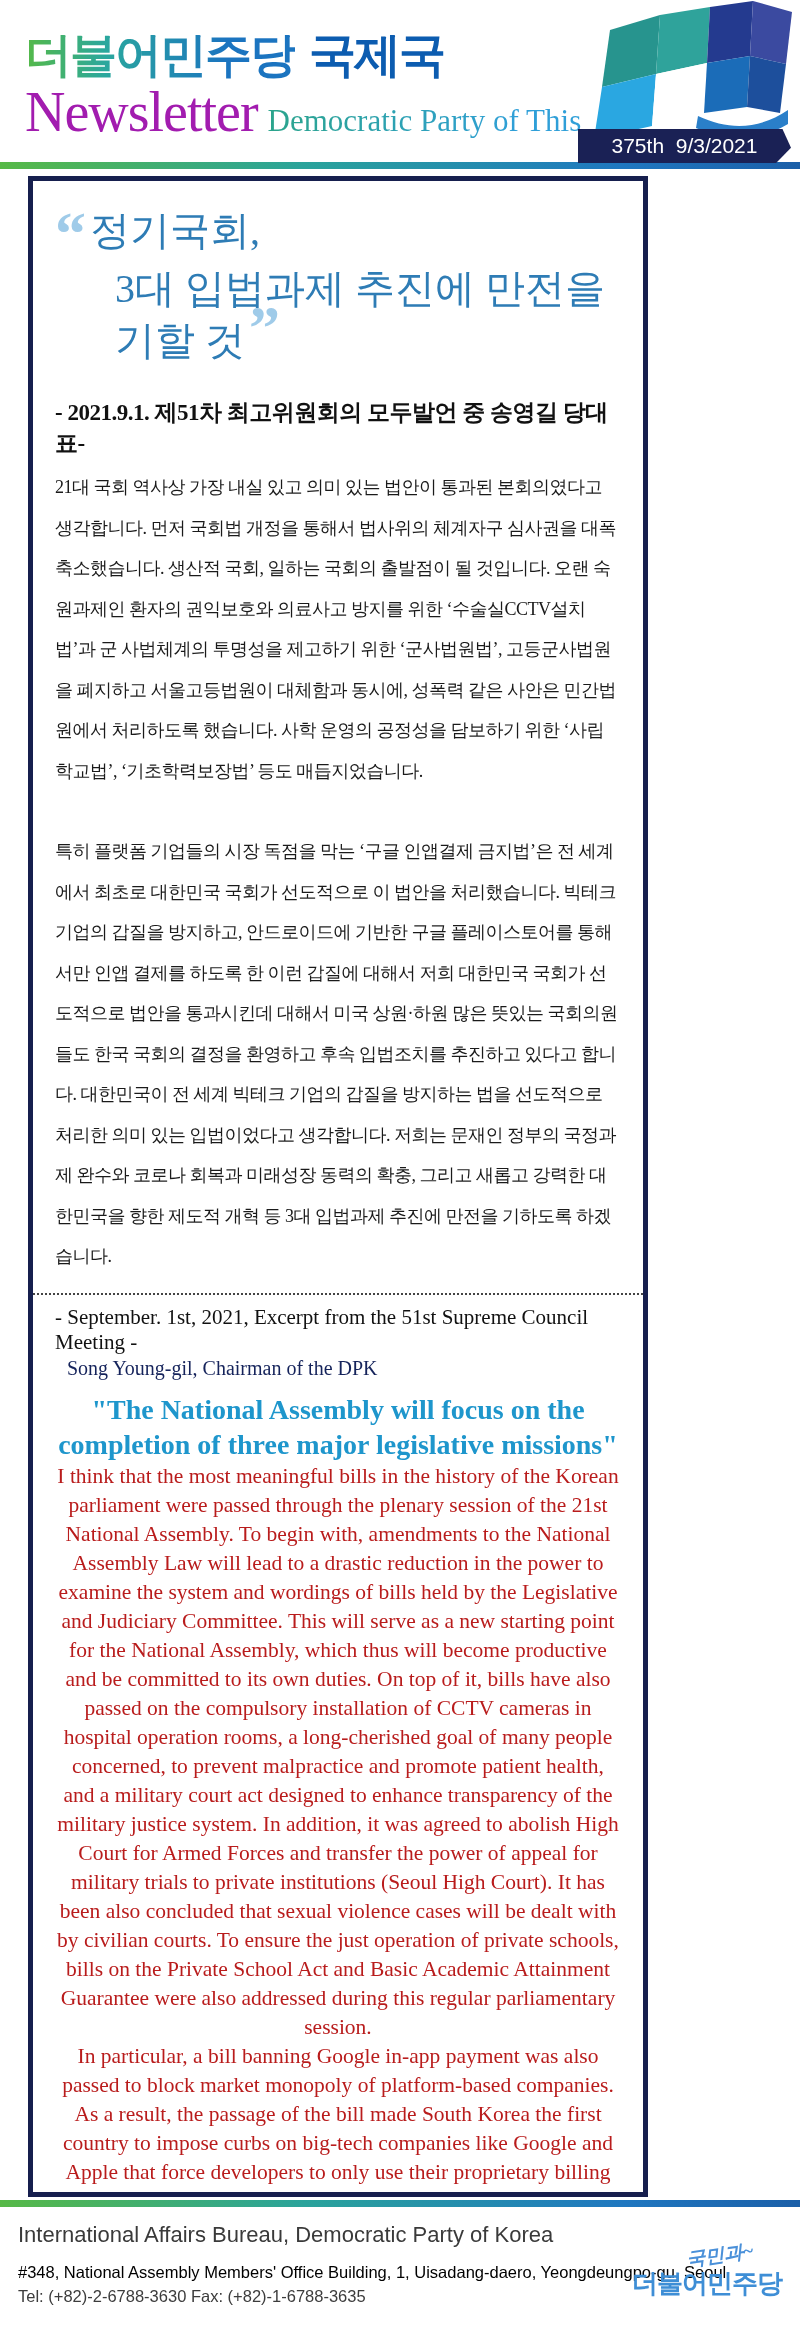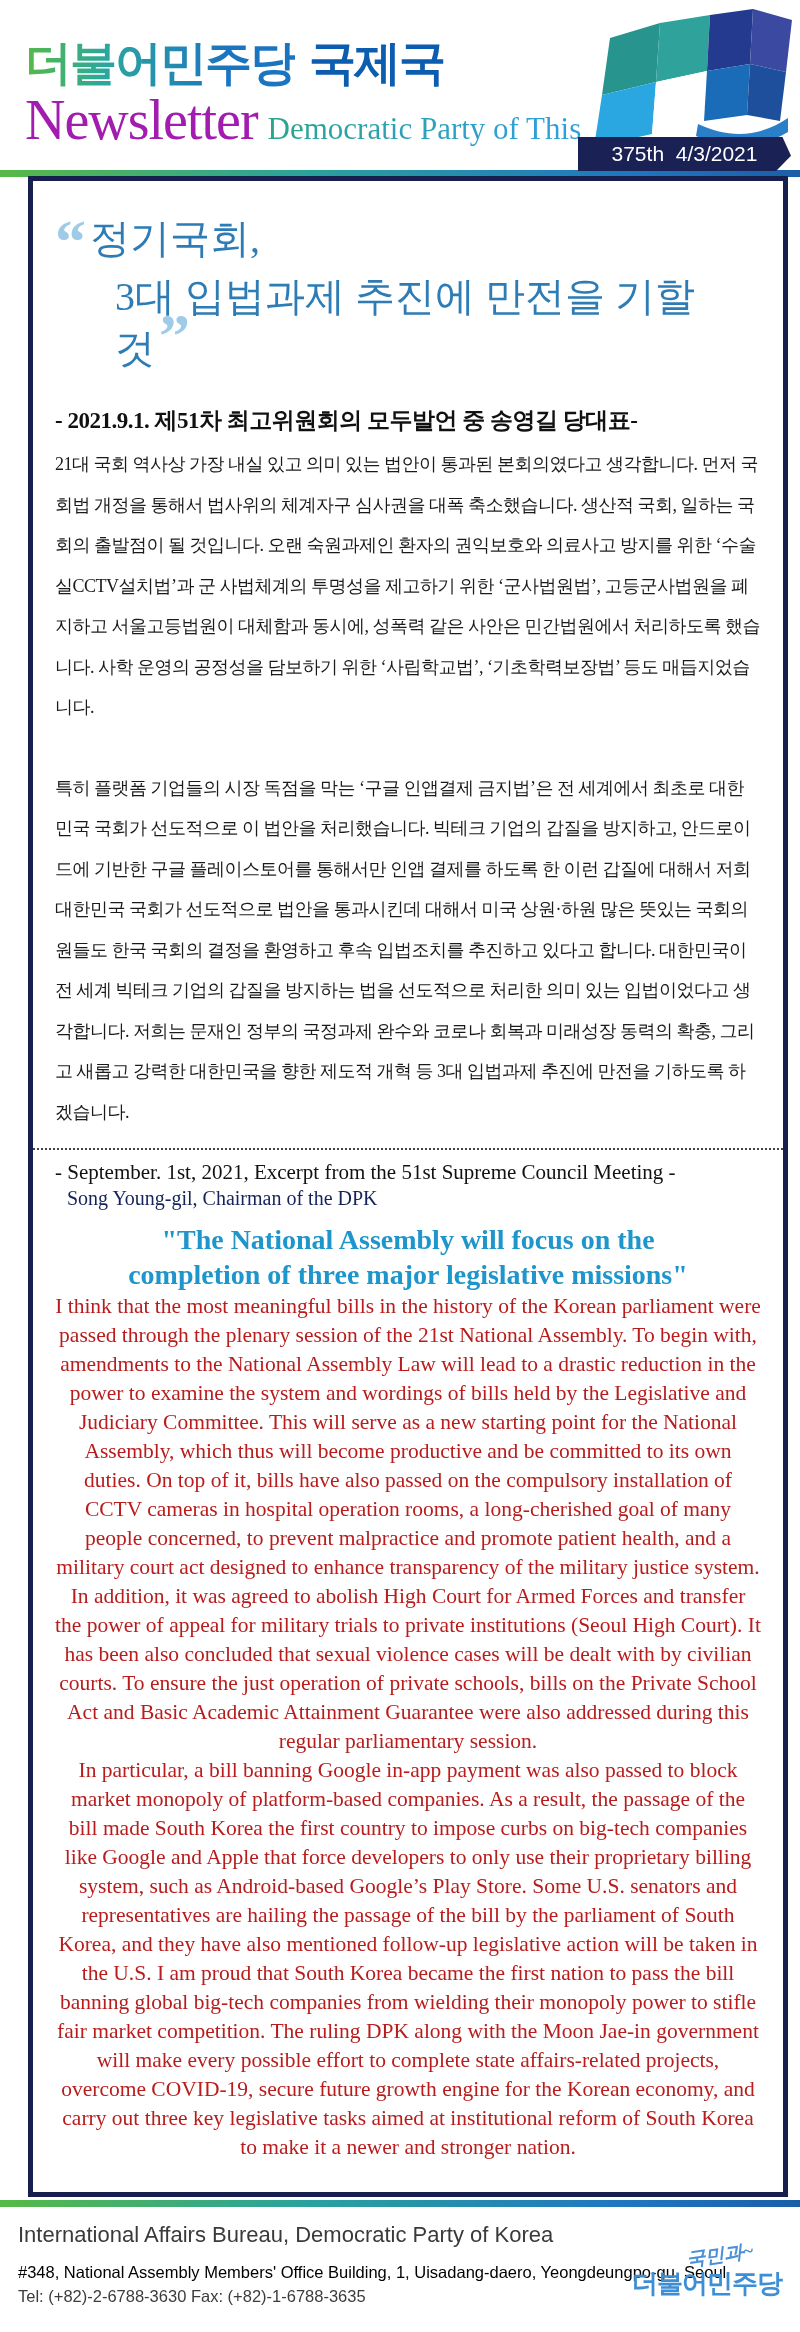--- a/index.html
+++ b/index.html
@@ -6,21 +6,21 @@
   html,body { width:800px; }
   body {
     position:relative;
     width:800px; height:2332px;
     background:#ffffff;
     font-family:"Liberation Serif", serif;
     overflow:hidden;
   }
 
   
-  .header { position:absolute; left:0; top:8px; width:800px; height:132px; }
+  .header { position:absolute; left:0; top:0; width:800px; height:132px; }
 
   .org-title {
     position:absolute; left:25px; top:24px;
     font-family:"Liberation Sans", sans-serif;
     font-weight:bold; font-size:47px; letter-spacing:-2px;
     white-space:nowrap;
   }
   .org-title .part1 {
     background:linear-gradient(90deg,#55b948 0%,#2aa79e 30%,#1b74c0 75%);
     -webkit-background-clip:text; background-clip:text; color:transparent;
@@ -54,23 +54,23 @@
 
   .grad-bar {
     position:absolute; left:0; width:800px; height:7px;
     background:linear-gradient(90deg,#57b947 0%,#2aa39b 38%,#1f77c0 78%,#1b5fa8 100%);
   }
   .grad-bar.top { top:162px; }
   .grad-bar.bottom { top:2200px; }
 
   
   .main-box {
-    position:absolute; left:28px; top:176px; width:760px; height:2021px;
+    position:absolute; left:28px; top:176px; width:620px; height:2021px;
     border:5px solid #161f4e; background:#ffffff;
-    padding:12px 22px; overflow:hidden;
+    padding:4px 22px; overflow:hidden;
   }
 
   .quote { margin-top:20px; color:#2e7cb5; font-size:40px; line-height:52px; }
   .quote .qmark {
     color:#9fcbe9; font-size:62px; font-weight:bold; line-height:0;
   }
   .quote .open { position:relative; top:10px; margin-right:4px; }
   .quote .close { position:relative; top:-6px; margin-left:4px; }
   .quote .line2 { display:inline-block; margin-left:60px; margin-top:6px; }
 
@@ -145,21 +145,21 @@
     <polygon points="30,30 80,15 76,74 22,87" fill="#27948e"></polygon>
     <polygon points="80,15 130,7 127,63 76,74" fill="#2fa39b"></polygon>
     <polygon points="130,7 173,1 170,56 127,63" fill="#243a8f"></polygon>
     <polygon points="173,1 212,12 206,64 170,56" fill="#3b4aa0"></polygon>
     <polygon points="22,87 76,74 72,126 14,139" fill="#2aa7e1"></polygon>
     <polygon points="76,74 127,63 124,113 72,126" fill="#ffffff"></polygon>
     <polygon points="127,63 170,56 167,107 124,113" fill="#1b6cb8"></polygon>
     <polygon points="170,56 206,64 200,113 167,107" fill="#1d4f9c"></polygon>
   </svg>
 
-  <div class="issue-badge">375th  4/3/2021</div>
+  <div class="issue-badge">375th  9/3/2021</div>
 
   <div class="grad-bar top"></div>
 </div>
 
 <div class="main-box">
 
   <div class="quote">
     <span class="qmark open">“</span><span>정기국회,</span><br>
     <span class="line2"><span>3대 입법과제 추진에 만전을 기할 것</span><span class="qmark close">”</span></span>
   </div>

